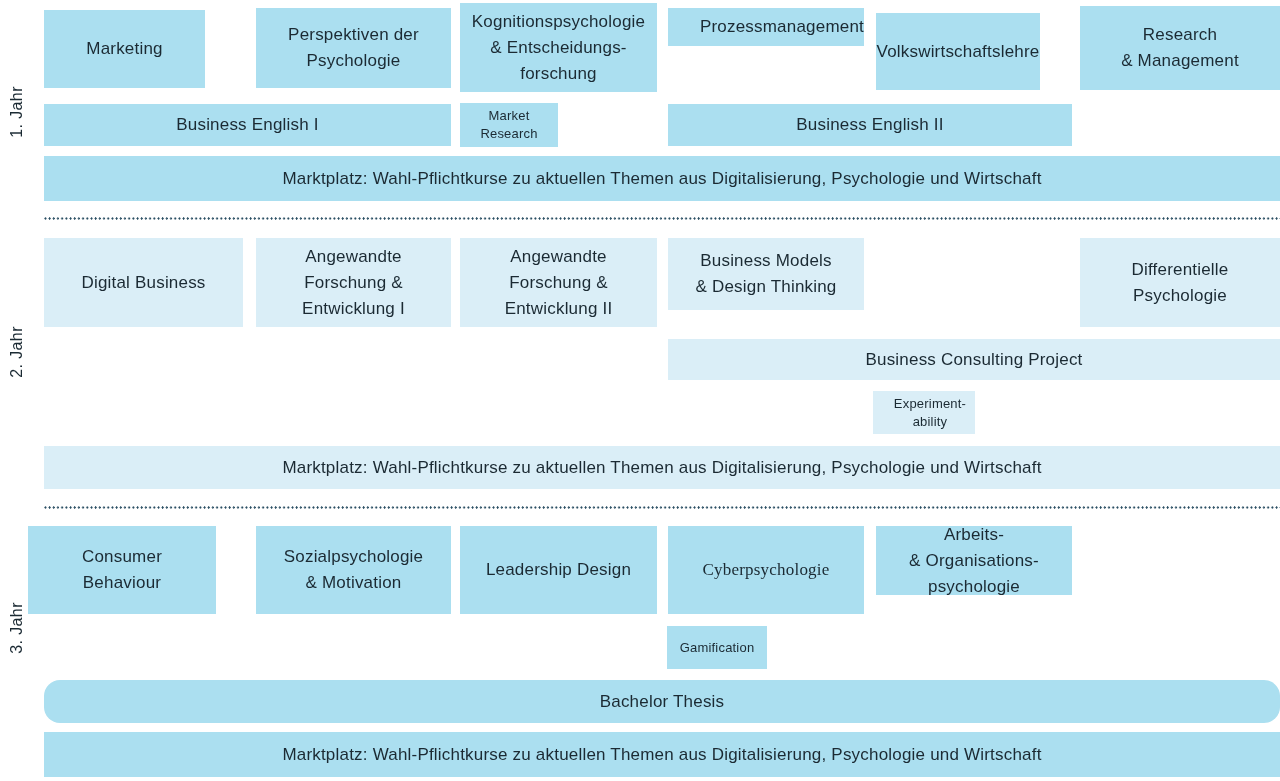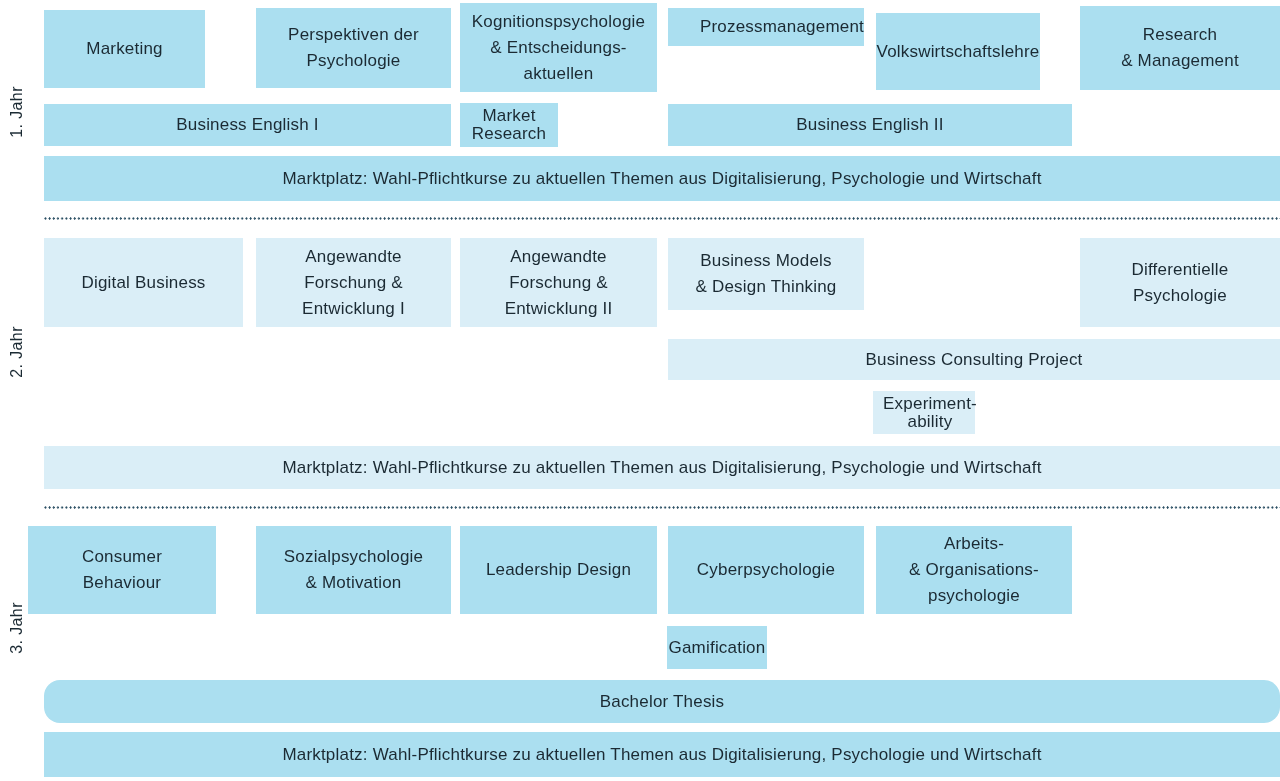--- a/index.html
+++ b/index.html
@@ -30,21 +30,21 @@
   .box .line {
     display: block;
     white-space: nowrap;
   }
   .box.normal .line {
     font-size: 17px;
     line-height: 26px;
     letter-spacing: 0.2px;
   }
   .box.small .line {
-    font-size: 17px;
+    font-size: 13px;
     line-height: 18px;
     letter-spacing: 0.2px;
   }
   .divider {
     position: absolute;
     height: 3px;
     background-image: radial-gradient(circle at 1.5px 1.5px, #2b4f63 1px, rgba(0,0,0,0) 1.2px);
     background-size: 4.2px 3px;
     background-repeat: repeat-x;
   }
@@ -74,21 +74,21 @@
       <div class="box strong normal" style="left: 44px; top: 10px; width: 161px; height: 78px;">
         <span class="line">Marketing</span>
       </div>
       <div class="box strong normal" style="left: 256px; top: 8px; width: 195px; height: 80px;">
         <span class="line">Perspektiven der</span>
         <span class="line">Psychologie</span>
       </div>
       <div class="box strong normal" style="left: 460px; top: 3px; width: 197px; height: 89px;">
         <span class="line">Kognitionspsychologie</span>
         <span class="line">&amp; Entscheidungs-</span>
-        <span class="line">aktuellen</span>
+        <span class="line">forschung</span>
       </div>
       <div class="box strong normal" style="left: 668px; top: 8px; width: 196px; height: 38px; align-items: flex-end;">
         <span class="line">Prozessmanagement</span>
       </div>
       <div class="box strong normal" style="left: 876px; top: 13px; width: 164px; height: 77px;">
         <span class="line">Volkswirtschaftslehre</span>
       </div>
       <div class="box strong normal" style="left: 1080px; top: 6px; width: 200px; height: 84px;">
         <span class="line">Research</span>
         <span class="line">&amp; Management</span>
@@ -141,24 +141,24 @@
         <span class="line">Consumer</span>
         <span class="line">Behaviour</span>
       </div>
       <div class="box strong normal" style="left: 256px; top: 526px; width: 195px; height: 88px;">
         <span class="line">Sozialpsychologie</span>
         <span class="line">&amp; Motivation</span>
       </div>
       <div class="box strong normal" style="left: 460px; top: 526px; width: 197px; height: 88px;">
         <span class="line">Leadership Design</span>
       </div>
-      <div class="box strong normal" style="left: 668px; top: 526px; width: 196px; height: 88px;">
+      <div class="box strong normal" style="left: 668px; top: 526px; width: 196px; height: 88px; font-family: Liberation Serif, serif;">
         <span class="line">Cyberpsychologie</span>
       </div>
-      <div class="box strong normal" style="left: 876px; top: 526px; width: 196px; height: 88px; text-align: center;">
+      <div class="box strong normal" style="left: 876px; top: 526px; width: 196px; height: 69px; text-align: center;">
         <span class="line">Arbeits-</span>
         <span class="line">&amp; Organisations-</span>
         <span class="line">psychologie</span>
       </div>
       <div class="box strong small" style="left: 667px; top: 626px; width: 100px; height: 43px;">
         <span class="line">Gamification</span>
       </div>
       <div class="box strong normal" style="left: 44px; top: 680px; width: 1236px; height: 43px; border-radius: 16px;">
         <span class="line">Bachelor Thesis</span>
       </div>

